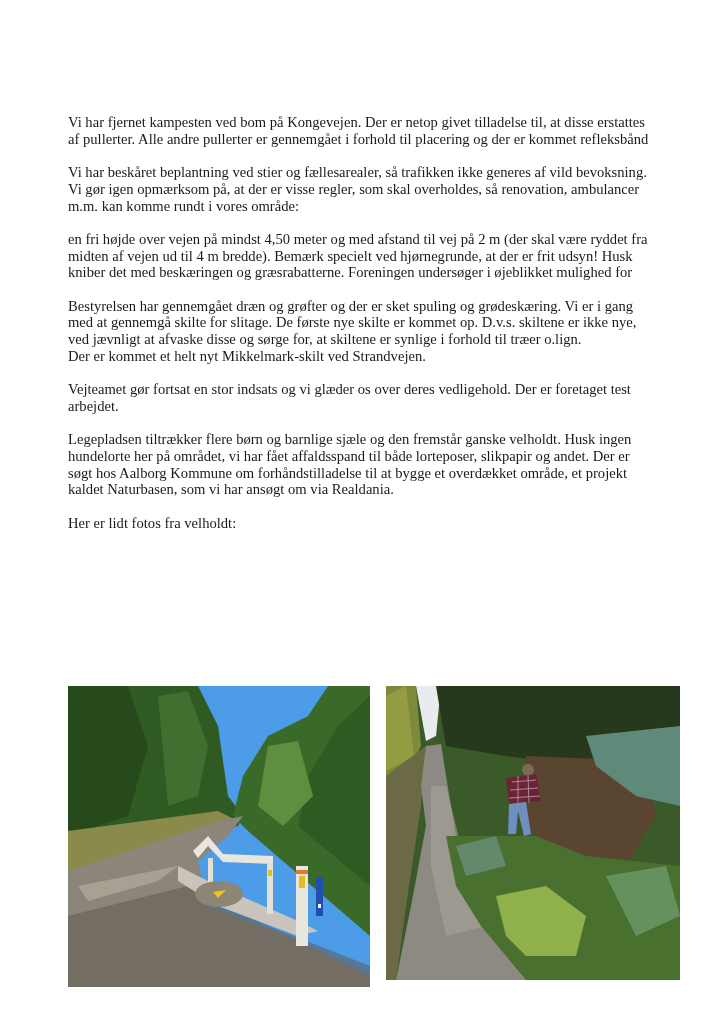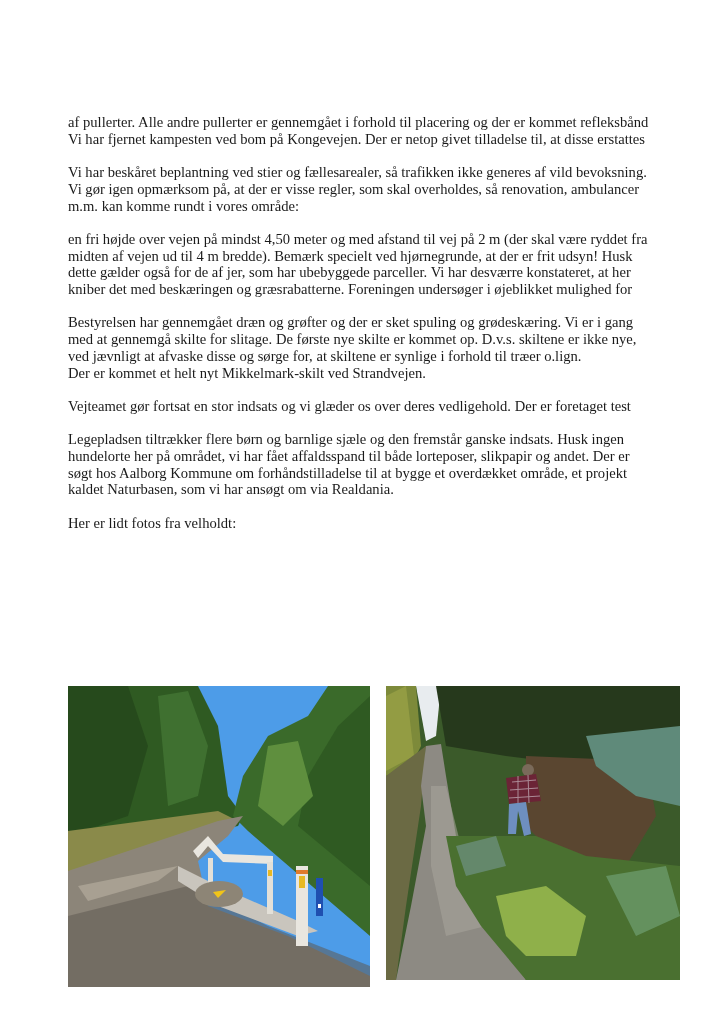--- a/index.html
+++ b/index.html
@@ -40,45 +40,45 @@
       height: 100%;
     }
     #photo-1 { left: 68px; top: 686px; width: 302px; height: 301px; }
     #photo-2 { left: 386px; top: 686px; width: 294px; height: 294px; }
   </style>
 </head>
 <body>
 
 <div class="page-body">
   <p class="para">
+    <span class="line">Vi har fjernet kampesten ved bom på Kongevejen. Der er netop givet tilladelse til, at disse erstattes</span>
     <span class="line">af pullerter. Alle andre pullerter er gennemgået i forhold til placering og der er kommet refleksbånd</span>
-    <span class="line">Vi har fjernet kampesten ved bom på Kongevejen. Der er netop givet tilladelse til, at disse erstattes</span>
   </p>
   <p class="para">
     <span class="line">Vi har beskåret beplantning ved stier og fællesarealer, så trafikken ikke generes af vild bevoksning.</span>
     <span class="line">Vi gør igen opmærksom på, at der er visse regler, som skal overholdes, så renovation, ambulancer</span>
     <span class="line">m.m. kan komme rundt i vores område:</span>
   </p>
   <p class="para">
     <span class="line">en fri højde over vejen på mindst 4,50 meter og med afstand til vej på 2 m (der skal være ryddet fra</span>
     <span class="line">midten af vejen ud til 4 m bredde). Bemærk specielt ved hjørnegrunde, at der er frit udsyn! Husk</span>
-    <span class="line">dette gælder også for de af jer, som har ubebyggede parceller. Vi har desværre konstateret, at her</span>
     <span class="line">kniber det med beskæringen og græsrabatterne. Foreningen undersøger i øjeblikket mulighed for</span>
   </p>
   <p class="para">
     <span class="line">Bestyrelsen har gennemgået dræn og grøfter og der er sket spuling og grødeskæring. Vi er i gang</span>
     <span class="line">med at gennemgå skilte for slitage. De første nye skilte er kommet op. D.v.s. skiltene er ikke nye,</span>
     <span class="line">ved jævnligt at afvaske disse og sørge for, at skiltene er synlige i forhold til træer o.lign.</span>
     <span class="line">Der er kommet et helt nyt Mikkelmark-skilt ved Strandvejen.</span>
   </p>
   <p class="para">
     <span class="line">Vejteamet gør fortsat en stor indsats og vi glæder os over deres vedligehold. Der er foretaget test</span>
+    <span class="line">arbejdet.</span>
   </p>
   <p class="para">
-    <span class="line">Legepladsen tiltrækker flere børn og barnlige sjæle og den fremstår ganske indsats. Husk ingen</span>
+    <span class="line">Legepladsen tiltrækker flere børn og barnlige sjæle og den fremstår ganske velholdt. Husk ingen</span>
     <span class="line">hundelorte her på området, vi har fået affaldsspand til både lorteposer, slikpapir og andet. Der er</span>
     <span class="line">søgt hos Aalborg Kommune om forhåndstilladelse til at bygge et overdækket område, et projekt</span>
     <span class="line">kaldet Naturbasen, som vi har ansøgt om via Realdania.</span>
   </p>
   <p class="para">
     <span class="line">Her er lidt fotos fra velholdt:</span>
   </p>
 </div>
 
 <div class="photo" id="photo-1">

